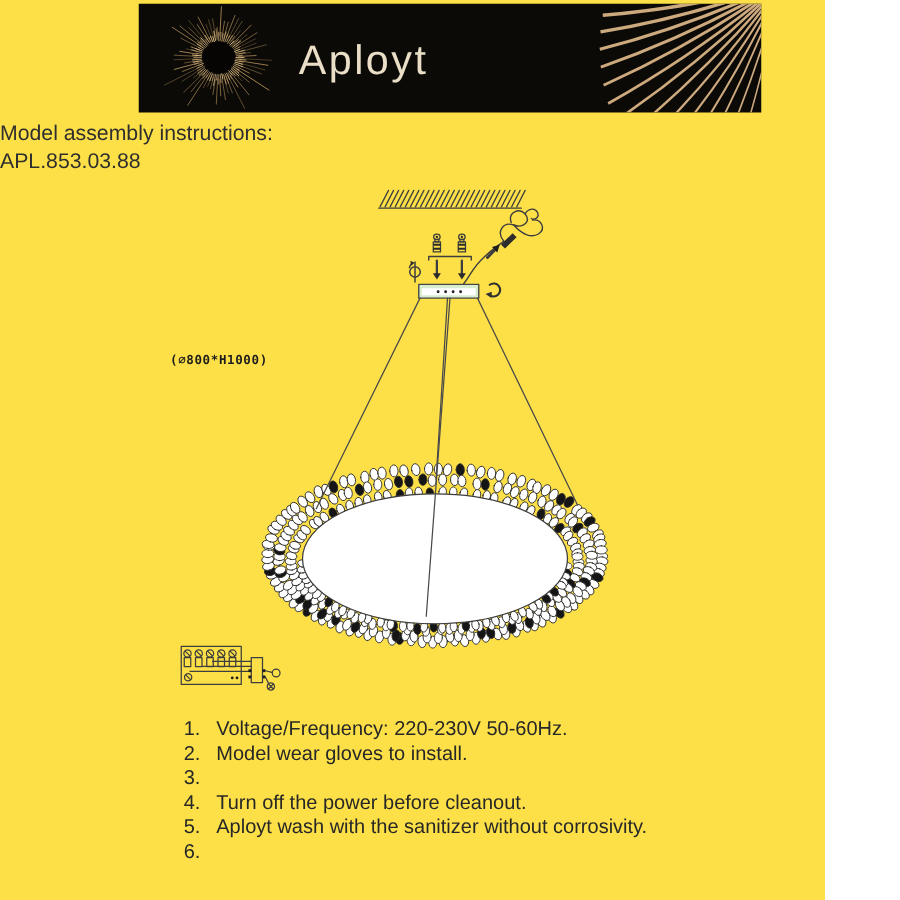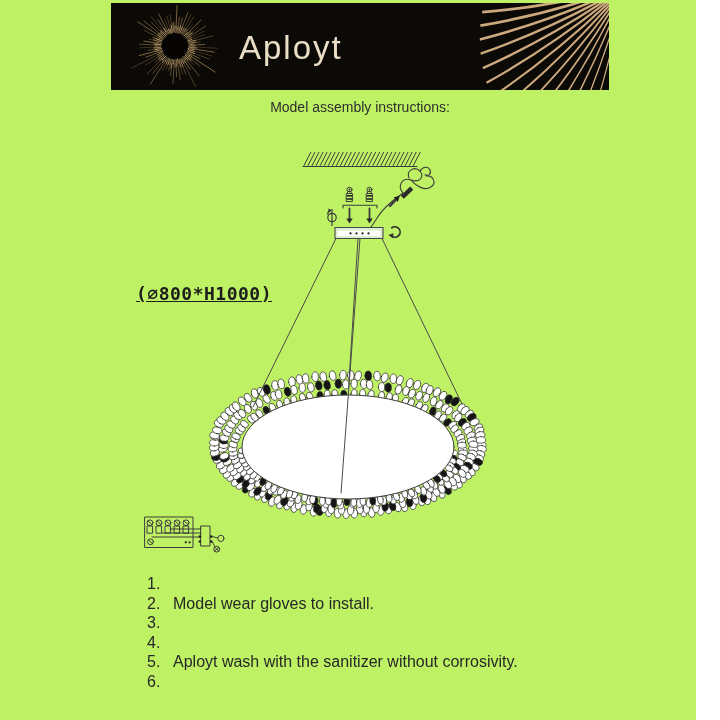--- a/index.html
+++ b/index.html
@@ -1,26 +1,26 @@
 <!DOCTYPE html>
 <html><head>
 <meta charset="utf-8">
 <style>
   html,body{margin:0;padding:0;background:#fff;}
-  .page{position:relative;width:696px;height:720px;background:#bef264;overflow:hidden;
-        font-family:"Liberation Sans",sans-serif;color:#262626;}
+  .page{position:relative;width:620px;height:720px;background:#fde047;overflow:hidden;
+        font-family:"Liberation Sans",sans-serif;color:#262626;padding-left:40px;}
   .banner{position:absolute;left:111px;top:3px;width:498px;height:87px;background:#0c0a07;overflow:hidden;}
   .banner svg{position:absolute;left:0;top:0;}
   #logo-svg{left:14px;top:1px;}
   .brand{position:absolute;left:128px;top:26px;font-size:33px;font-weight:400;
          letter-spacing:2px;color:#eadfc6;}
-  .title-block{position:absolute;left:0;top:96px;width:720px;text-align:center;
-               font-size:14px;line-height:22px;color:#2e2e2e;}
+  .title-block{position:absolute;left:0;top:96px;width:720px;
+               font-size:17px;line-height:22px;color:#2e2e2e;}
   .dim-label{position:absolute;left:136px;top:283px;font-family:"DejaVu Sans Mono","Liberation Mono",monospace;
-             font-size:18px;font-weight:700;color:#1d1d1d;letter-spacing:0.5px;text-decoration:underline;}
+             font-size:10px;font-weight:700;color:#1d1d1d;letter-spacing:0.5px;}
   #diagram-svg{position:absolute;left:0;top:0;}
   .instructions{position:absolute;left:147px;top:574px;margin:0;padding:0;list-style:none;
                 font-size:16px;line-height:19.6px;color:#272727;}
   .instructions li{display:flex;}
   .instructions .num{width:26px;flex:0 0 26px;}
 </style>
 </head>
 <body>
 
 <div class="page">
@@ -173,20 +173,21 @@
         <line x1="66.64767979381965" y1="37.53926764339411" x2="88.46636760508602" y2="31.69296786445851" stroke="#c9a365" stroke-width="0.7" opacity="0.48472605637507515"></line>
         <line x1="65.99851025577973" y1="39.46608490711197" x2="75.68394356752844" y2="37.93206297273003" stroke="#c9a365" stroke-width="0.7" opacity="0.4357501890626736"></line>
         <line x1="65.54382925483935" y1="41.18538242719911" x2="80.1631000027148" y2="40.419218912565434" stroke="#c9a365" stroke-width="0.7" opacity="0.766829373780638"></line>
         <circle cx="50" cy="42" r="12.3" fill="#060504"></circle>
       </svg>
     <span class="brand">Aployt</span>
   </div>
 
   <div class="title-block">
     <div>Model assembly instructions:</div>
+    <div>APL.853.03.88</div>
   </div>
 
   <div class="dim-label">(∅800*H1000)</div>
 
   <svg id="diagram-svg" width="720" height="720" viewBox="0 0 720 720" fill="none" stroke-linecap="round" stroke-linejoin="round">
 
     <g id="ceiling-hatch">
         <line x1="303" y1="166.5" x2="417" y2="166.5" stroke="#3d3d3d" stroke-width="1.1"></line>
         <line x1="304" y1="165.5" x2="310.8" y2="152.3" stroke="#3d3d3d" stroke-width="1"></line>
         <line x1="308.05" y1="165.5" x2="314.85" y2="152.3" stroke="#3d3d3d" stroke-width="1"></line>
@@ -623,30 +624,32 @@
       <circle cx="150.5" cy="541.8" r="2.9"></circle>
       <path d="M148.6,539.9 L152.4,543.7"></path>
       <circle cx="185.8" cy="542.3" r="1.1" fill="#1e1e1e" stroke="none"></circle>
       <circle cx="189.6" cy="542.3" r="1.1" fill="#1e1e1e" stroke="none"></circle>
     </g>
   </svg>
 
   <ol class="instructions">
     <li>
       <span class="num">1.</span>
+      <span>Voltage/Frequency: 220-230V 50-60Hz.</span>
       </li>
     <li>
       <span class="num">2.</span>
       <span>Model wear gloves to install.</span>
       </li>
     <li>
       <span class="num">3.</span>
       </li>
     <li>
       <span class="num">4.</span>
+      <span>Turn off the power before cleanout.</span>
       </li>
     <li>
       <span class="num">5.</span>
       <span>Aployt wash with the sanitizer without corrosivity.</span>
       </li>
     <li>
       <span class="num">6.</span>
       </li>
   </ol>
 </div>

